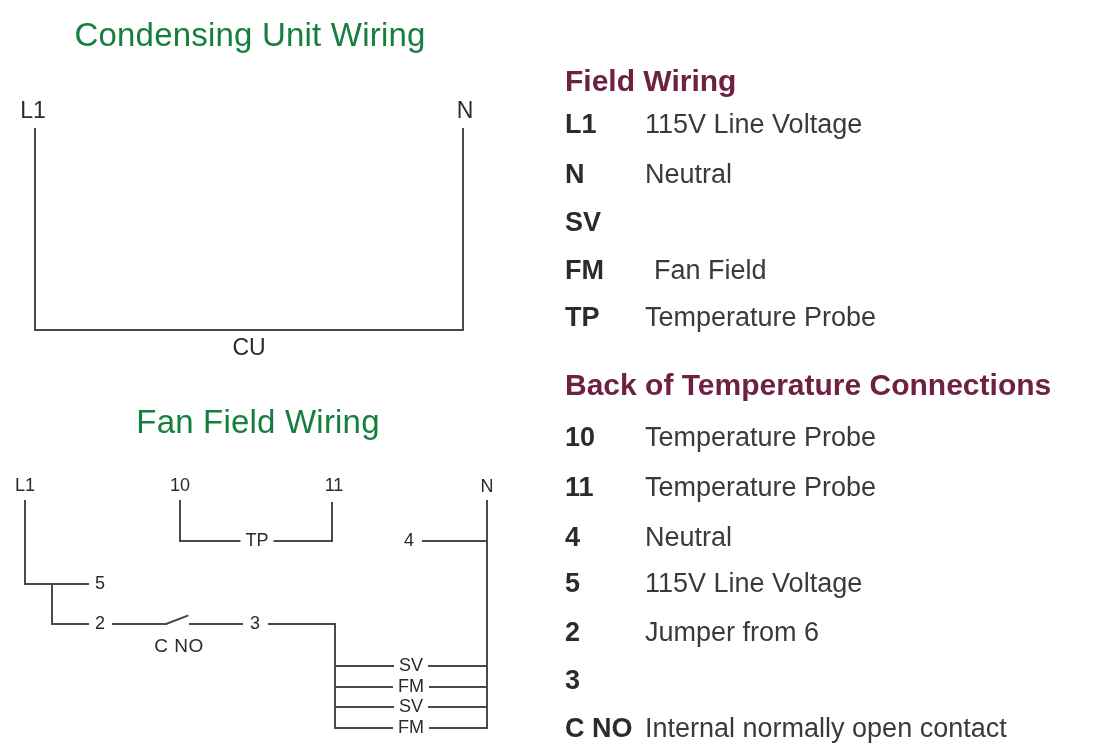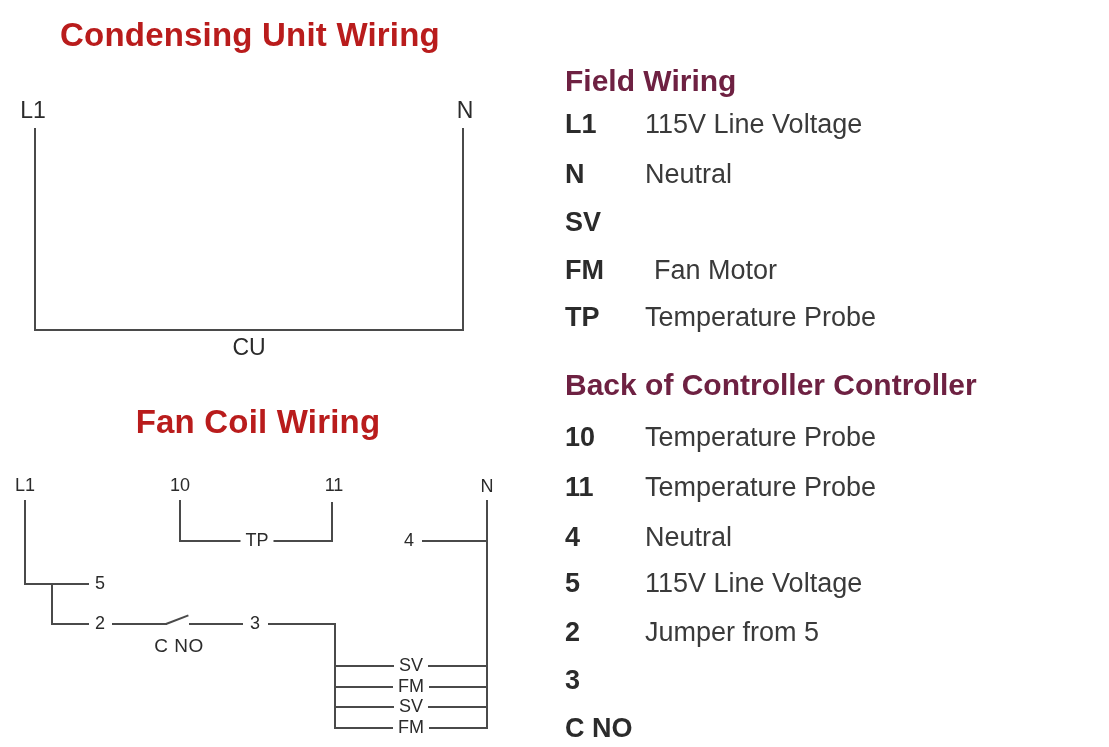--- a/index.html
+++ b/index.html
@@ -15,22 +15,22 @@
     position:relative;
     width:1109px;height:747px;
     background:var(--background);
     font-family:"Liberation Sans", sans-serif;
     overflow:hidden;
   }
   .dtitle{
     position:absolute;
     transform:translateX(-50%);
     font-size:33px;
-    font-weight:700;
-    color:#b91c1c;
+    font-weight:400;
+    color:#15803d;
     white-space:nowrap;
     letter-spacing:0.2px;
   }
   .hline{position:absolute;height:2px;background:var(--wire);}
   .vline{position:absolute;width:2px;background:var(--wire);}
   .blade{
     position:absolute;width:24px;height:2px;background:var(--wire);
     transform:rotate(-21deg);transform-origin:left center;
   }
   .dlabel{
@@ -73,21 +73,21 @@
   <div class="dtitle" style="left:250px;top:16px">Condensing Unit Wiring</div>
 
   <span class="dlabel big" style="left:33px;top:111px">L1</span>
   <span class="dlabel big" style="left:465px;top:111px">N</span>
 
   <div class="vline" style="left:34px;top:128px;height:203px"></div>
   <div class="vline" style="left:462px;top:128px;height:203px"></div>
   <div class="hline" style="left:34px;top:329px;width:430px"></div>
   <span class="dlabel big" style="left:249px;top:348px">CU</span>
 
-  <div class="dtitle" style="left:258px;top:403px">Fan Coil Wiring</div>
+  <div class="dtitle" style="left:258px;top:403px">Fan Field Wiring</div>
 
   <span class="dlabel" style="left:25px;top:486px">L1</span>
   <span class="dlabel" style="left:180px;top:486px">10</span>
   <span class="dlabel" style="left:334px;top:486px">11</span>
   <span class="dlabel" style="left:487px;top:487px">N</span>
 
   <div class="vline" style="left:24px;top:500px;height:85px"></div>
   <div class="hline" style="left:24px;top:583px;width:65px"></div>
   <span class="dlabel" style="left:100px;top:584px">5</span>
   <div class="vline" style="left:51px;top:583px;height:42px"></div>
@@ -133,49 +133,50 @@
   </div>
   <div class="lrow" style="top:158px">
     <span class="term">N</span>
     <span class="desc">Neutral</span>
   </div>
   <div class="lrow" style="top:206px">
     <span class="term">SV</span>
   </div>
   <div class="lrow" style="top:254px">
     <span class="term">FM</span>
-    <span class="desc indent">Fan Motor</span>
+    <span class="desc indent">Fan Field</span>
   </div>
   <div class="lrow" style="top:301px">
     <span class="term">TP</span>
     <span class="desc">Temperature Probe</span>
   </div>
 
-  <div class="legend-heading" style="top:368px">Back of Controller Controller</div>
+  <div class="legend-heading" style="top:368px">Back of Temperature Connections</div>
 
   <div class="lrow" style="top:421px">
     <span class="term">10</span>
     <span class="desc">Temperature Probe</span>
   </div>
   <div class="lrow" style="top:471px">
     <span class="term">11</span>
     <span class="desc">Temperature Probe</span>
   </div>
   <div class="lrow" style="top:521px">
     <span class="term">4</span>
     <span class="desc">Neutral</span>
   </div>
   <div class="lrow" style="top:567px">
     <span class="term">5</span>
     <span class="desc">115V Line Voltage</span>
   </div>
   <div class="lrow" style="top:616px">
     <span class="term">2</span>
-    <span class="desc">Jumper from 5</span>
+    <span class="desc">Jumper from 6</span>
   </div>
   <div class="lrow" style="top:664px">
     <span class="term">3</span>
   </div>
   <div class="lrow" style="top:712px">
     <span class="term">C NO</span>
+    <span class="desc">Internal normally open contact</span>
   </div>
 
 </div>
 
 </body></html>

